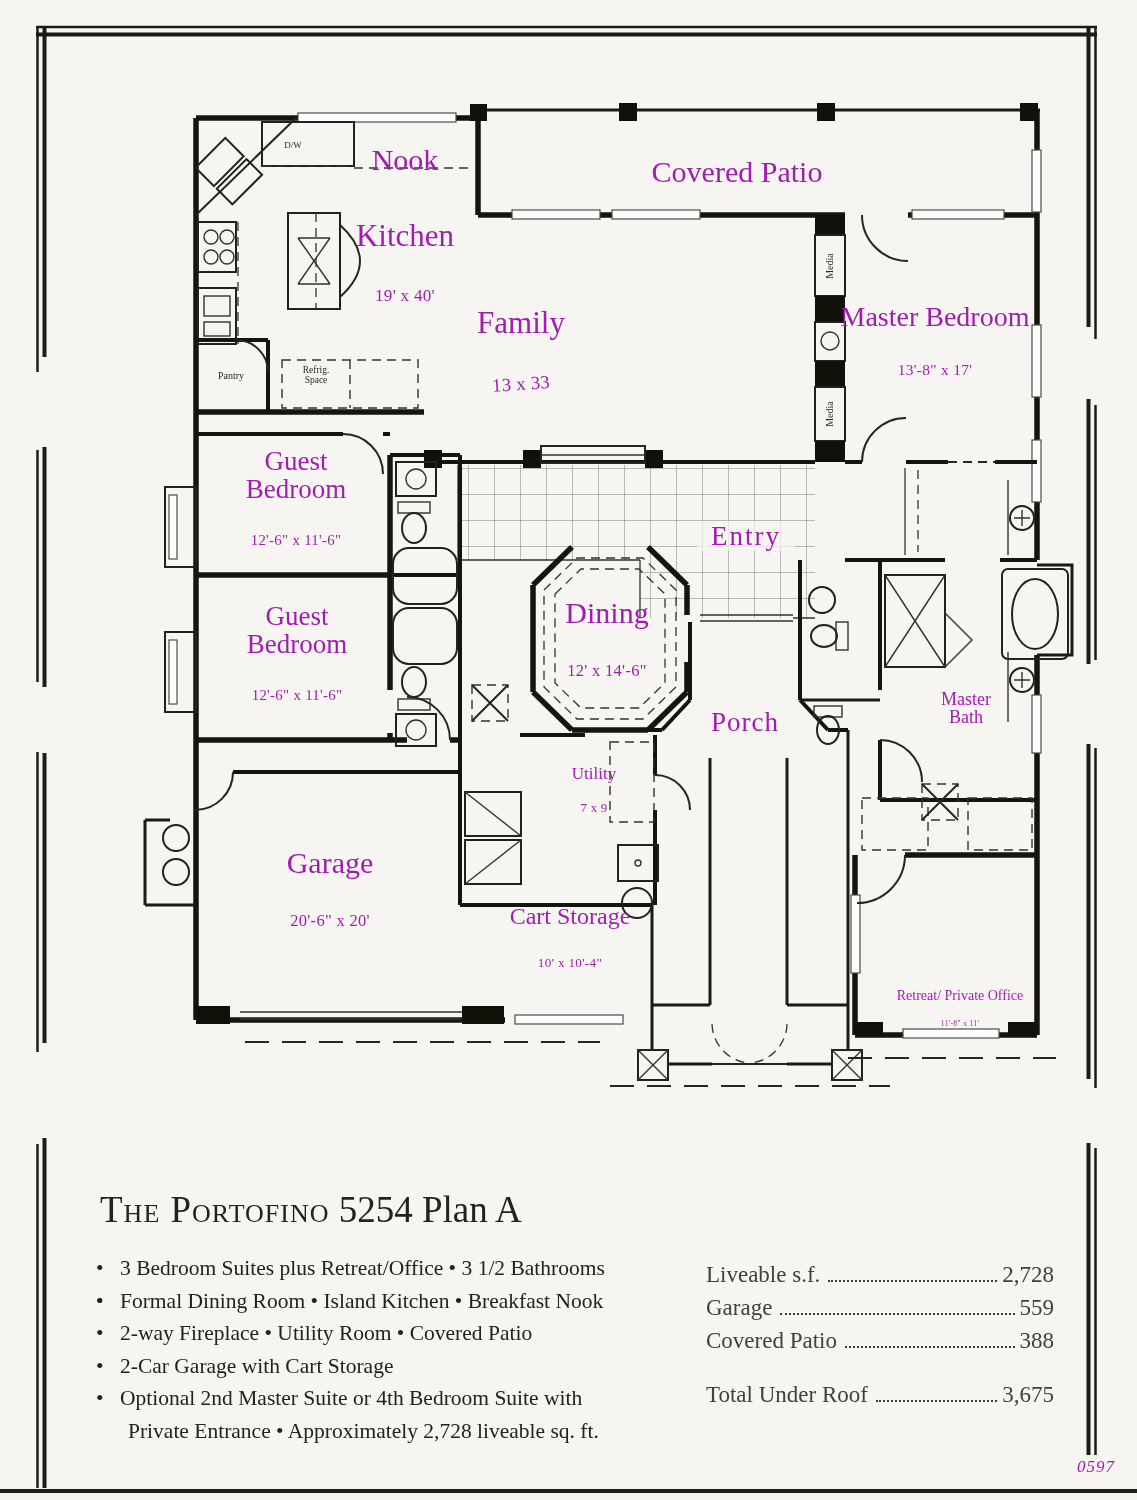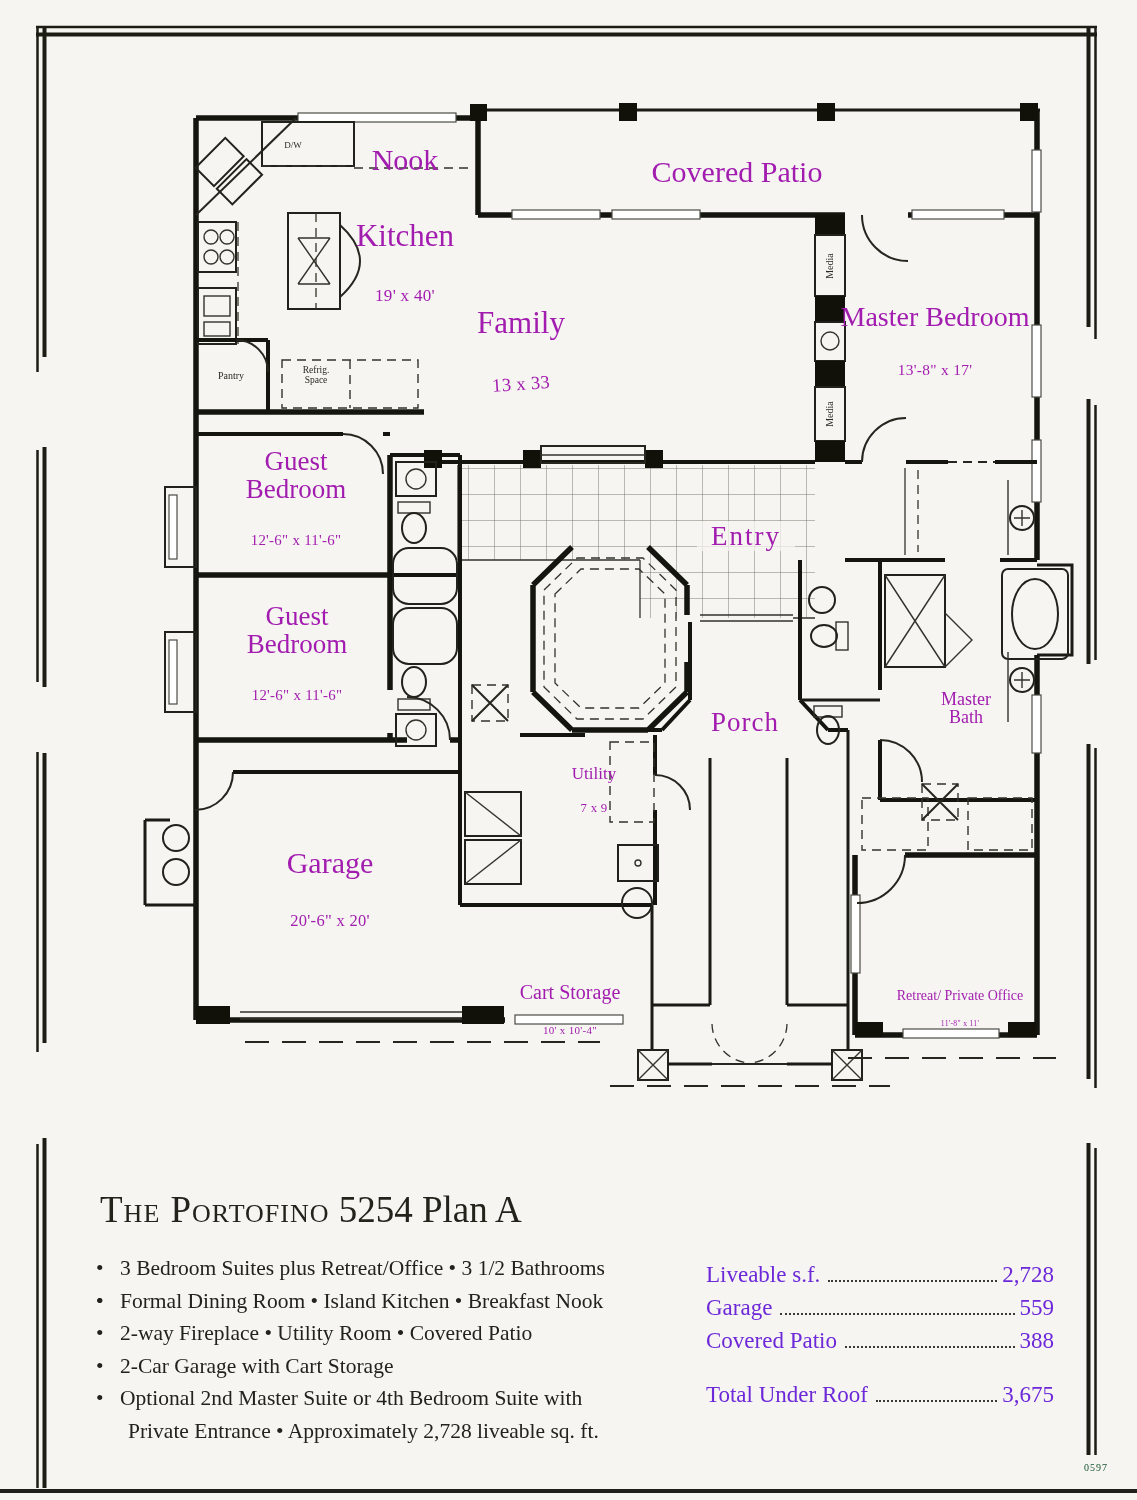--- a/index.html
+++ b/index.html
@@ -31,27 +31,27 @@
   .rot{transform:translate(-50%,-50%) rotate(-90deg);}
   .halo{background:rgba(246,245,241,.72);padding:1px 14px;border-radius:3px;letter-spacing:2px;}
   
   .title{position:absolute;left:100px;top:1188px;font-size:37px;color:#23231c;}
   .title .sc{font-variant:small-caps;letter-spacing:1px;}
   .features{position:absolute;left:94px;top:1252px;margin:0;padding:0;list-style:none;
             font-size:21.5px;line-height:32.5px;color:#23231d;width:580px;}
   .features li{position:relative;padding-left:26px;}
   .features .bu{position:absolute;left:2px;top:0;}
   .features .l2{display:block;padding-left:8px;}
-  .stats{position:absolute;left:706px;top:1258px;width:348px;font-size:23px;color:#6d28d9;}
+  .stats{position:absolute;left:706px;top:1258px;width:348px;font-size:23px;color:#404040;}
   .srow{display:flex;align-items:baseline;line-height:33px;}
   .leader{flex:1;border-bottom:2.6px dotted #3a3a32;margin:0 5px 5px 8px;}
   .sval{white-space:nowrap;}
   .total{margin-top:21px;}
   .code{position:absolute;left:1096px;top:1467px;transform:translate(-50%,-50%);
-        font-size:10px;color:#14532d;letter-spacing:1px;}
+        font-size:17px;font-style:italic;color:#a21caf;letter-spacing:1px;}
 </style>
 </head>
 <body>
 
 <div class="page">
 
   <svg width="1137" height="1500" viewBox="0 0 1137 1500">
     <line x1="36" y1="27" x2="1097" y2="27" stroke="#1c1c15" stroke-width="2.5"></line>
     <line x1="36" y1="34.5" x2="1097" y2="34.5" stroke="#1c1c15" stroke-width="4"></line>
     <line x1="37.5" y1="27" x2="37.5" y2="1488" stroke="#1c1c15" stroke-width="2.5" stroke-dasharray="345 78 232 70 300 92 420"></line>
@@ -316,35 +316,39 @@
     <span class="nm">Guest Bedroom</span>
     <span class="dm">12'-6" x 11'-6"</span>
   </div>
   <div class="lbl" style="left:297px;top:653px;font-size:27px;width:150px;">
     <span class="nm">Guest Bedroom</span>
     <span class="dm">12'-6" x 11'-6"</span>
   </div>
   <div class="lbl" style="left:746px;top:536px;font-size:27px;">
     <span class="nm halo">Entry</span>
   </div>
+  <div class="lbl" style="left:607px;top:638px;font-size:30px;">
+    <span class="nm">Dining</span>
+    <span class="dm">12' x 14'-6"</span>
+  </div>
   <div class="lbl" style="left:745px;top:722px;font-size:27px;">
     <span class="nm halo" style="letter-spacing:1px;">Porch</span>
   </div>
   <div class="lbl" style="left:966px;top:708px;font-size:18px;width:82px;">
     <span class="nm">Master Bath</span>
   </div>
   <div class="lbl" style="left:594px;top:790px;font-size:17px;">
     <span class="nm">Utility</span>
     <span class="dm" style="font-size:.75em;">7 x 9</span>
   </div>
   <div class="lbl" style="left:330px;top:888px;font-size:30px;">
     <span class="nm">Garage</span>
     <span class="dm">20'-6" x 20'</span>
   </div>
-  <div class="lbl" style="left:570px;top:1009px;font-size:20px;width:140px;">
+  <div class="lbl" style="left:570px;top:937px;font-size:24px;width:140px;">
     <span class="nm">Cart Storage</span>
     <span class="dm">10' x 10'-4"</span>
   </div>
   <div class="lbl" style="left:960px;top:1008px;font-size:14px;width:190px;">
     <span class="nm">Retreat/ Private Office</span>
     <span class="dm">11'-8" x 11'</span>
   </div>
 
   <div class="tiny" style="left:293px;top:146px;font-size:9px;">
     <span>D/W</span>

